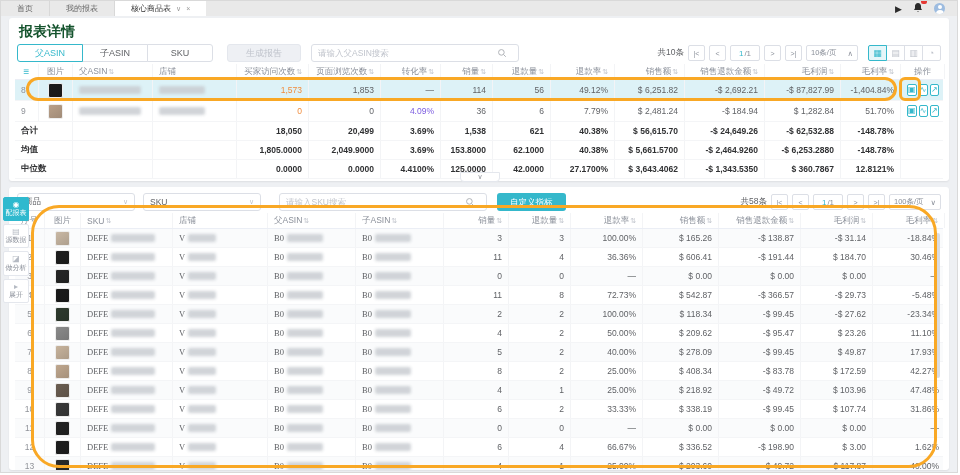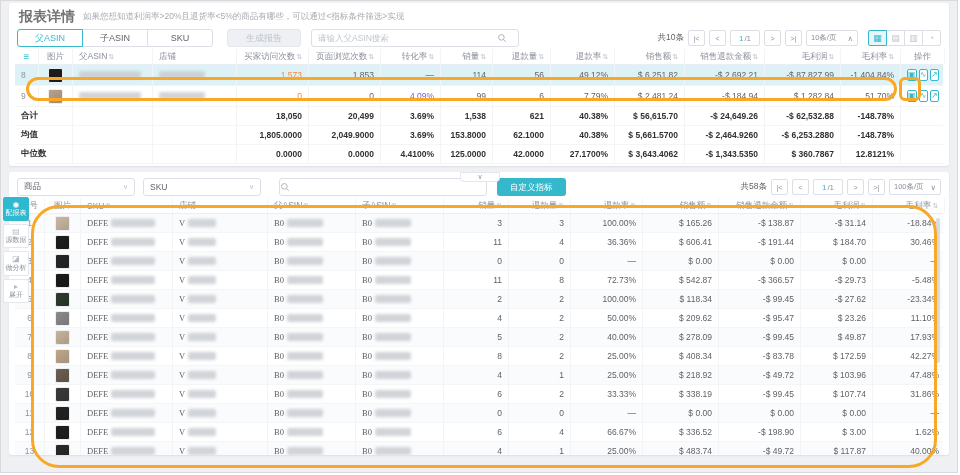--- a/index.html
+++ b/index.html
@@ -18,21 +18,21 @@
   .avatar { width:11px; height:11px; border-radius:50%; background:#9dbce0; overflow:hidden; position:relative; }
   .avatar:before { content:""; position:absolute; left:3.5px; top:2px; width:4px; height:4px; border-radius:50%; background:#fff; }
   .avatar:after { content:""; position:absolute; left:1.5px; top:7px; width:8px; height:5px; border-radius:4px 4px 0 0; background:#fff; }
 
   
   .card { background:#fff; border-radius:3px; margin:0 8px; box-shadow:0 1px 2px rgba(0,0,0,.07); }
   .card1 { margin-top:2px; height:163px; padding:4px 6px; position:relative; }
   .card2 { margin-top:6px; height:283px; padding:4px 6px; position:relative; overflow:hidden; }
 
   .title-row { height:20px; display:flex; align-items:center; gap:8px; padding-left:4px; }
-  .page-title { font-size:14px; font-weight:bold; color:#737373; }
+  .page-title { font-size:14px; font-weight:bold; color:#14532d; }
   .page-sub { font-size:8.5px; color:#a8abb2; }
 
   .toolbar { height:22px; display:flex; align-items:center; padding:0 2px; }
   .seg { display:flex; }
   .seg-btn { width:66px; height:18px; line-height:16px; text-align:center; font-size:9px; color:#606266; border:1px solid #dcdfe6; background:#fff; margin-left:-1px; cursor:pointer; }
   .seg-btn:first-child { border-radius:3px 0 0 3px; margin-left:0; }
   .seg-btn:last-child { border-radius:0 3px 3px 0; }
   .seg-btn.active { color:#35b8cb; border-color:#35b8cb; position:relative; z-index:1; }
   .gen-btn { margin-left:14px; width:74px; height:18px; line-height:16px; text-align:center; background:#eef0f4; color:#c0c4cc; border:1px solid #e4e7ed; border-radius:3px; font-size:9px; }
   .search { margin-left:10px; width:208px; height:18px; border:1px solid #dcdfe6; border-radius:3px; background:#fff; display:flex; align-items:center; padding-right:11px; }
@@ -98,25 +98,44 @@
   .anno-op  { left:898px; top:76px; width:22px; height:24px; border-radius:6px; }
   .anno-big { left:30px; top:204px; width:906px; height:263px; border-radius:28px; }
 
   .mag { flex:none; }
 </style>
 </head>
 <body>
 
 <div class="screen">
 
+  <div class="tabbar">
+    <div class="btab">首页</div>
+    <div class="btab">我的报表</div>
+    <div class="btab active">
+      <span>核心商品表</span>
+      <span class="mini">∨</span>
+      <span class="mini">×</span>
+    </div>
+    <div class="tb-icons">
+      <span class="play">▶</span>
+      <span class="bell">
+        <svg width="10" height="11" viewBox="0 0 12 13">
+            <path d="M6 1c-2.2 0-3.6 1.6-3.6 3.8v2.7L1.2 9.6h9.6L9.6 7.5V4.8C9.6 2.6 8.2 1 6 1z" fill="#2b2b2b"></path>
+            <path d="M4.8 10.6a1.3 1.3 0 0 0 2.4 0z" fill="#2b2b2b"></path>
+          </svg>
+        <span class="badge"></span>
+      </span>
+      <span class="avatar"></span>
+    </div>
+  </div>
 
   <div class="card card1">
     <div class="title-row">
       <span class="page-title">报表详情</span>
-      <span class="page-sub">如果您想知道利润率&gt;20%且退货率&lt;5%的商品有哪些，可以通过&lt;指标条件筛选&gt;实现</span>
     </div>
     <div class="toolbar">
       <div class="seg">
         <div class="seg-btn active">父ASIN</div>
         <div class="seg-btn">子ASIN</div>
         <div class="seg-btn">SKU</div>
       </div>
       <div class="gen-btn">生成报告</div>
       <div class="search">
         <input placeholder="请输入父ASIN搜索" style="">
@@ -242,21 +261,21 @@
           </div>
           <div class="cell" style="width: 80px;">
             <span class="blur" style="width: 62px;"></span>
           </div>
           <div class="cell" style="width: 84px;">
             <span class="blur" style="width: 46px;"></span>
           </div>
           <div class="cell orange r" style="width: 72px;">0</div>
           <div class="cell r" style="width: 72px;">0</div>
           <div class="cell purple r" style="width: 60px;">4.09%</div>
-          <div class="cell r" style="width: 52px;">99</div>
+          <div class="cell r" style="width: 52px;">36</div>
           <div class="cell r" style="width: 58px;">6</div>
           <div class="cell r" style="width: 64px;">7.79%</div>
           <div class="cell r" style="width: 70px;">$ 2,481.24</div>
           <div class="cell r" style="width: 80px;">-$ 184.94</div>
           <div class="cell r" style="width: 76px;">$ 1,282.84</div>
           <div class="cell r" style="width: 60px;">51.70%</div>
           <div class="cell c" style="width: 44px;">
             <span class="ops">
               <span class="opicon">▣</span>
               <span class="opicon">∿</span>
@@ -321,20 +340,21 @@
     <div class="toolbar">
       <div class="dd">
           <span>商品</span>
           <span class="caret">∨</span>
         </div>
       <div class="dd">
           <span>SKU</span>
           <span class="caret">∨</span>
         </div>
       <div class="search">
+        <input placeholder="请输入SKU搜索" style="">
         <svg class="mag" width="10" height="10" viewBox="0 0 16 16">
             <circle cx="7" cy="7" r="4.5" fill="none" stroke="#b0b3b8" stroke-width="1.6"></circle>
             <line x1="10.5" y1="10.5" x2="14" y2="14" stroke="#b0b3b8" stroke-width="1.6"></line>
           </svg>
       </div>
       <div class="custom-btn">自定义指标</div>
       <div class="right-tools">
         <span>共58条</span>
         <span class="pgbox">|&lt;</span>
         <span class="pgbox">&lt;</span>
@@ -767,21 +787,21 @@
             <span class="pfx">B0</span>
             <span class="blur" style="width: 36px;"></span>
           </div>
           <div class="cell" style="width: 88px;">
             <span class="pfx">B0</span>
             <span class="blur" style="width: 36px;"></span>
           </div>
           <div class="cell r" style="width: 65px;">4</div>
           <div class="cell r" style="width: 62px;">1</div>
           <div class="cell r" style="width: 72px;">25.00%</div>
-          <div class="cell r" style="width: 76px;">$ 483.74</div>
+          <div class="cell r" style="width: 76px;">$ 203.60</div>
           <div class="cell r" style="width: 82px;">-$ 49.72</div>
           <div class="cell r" style="width: 72px;">$ 117.87</div>
           <div class="cell r" style="width: 72px;">40.00%</div>
         </div>
       </div>
     <div class="vscroll"></div>
   </div>
 
   <div class="side-toolbar" id="side-toolbar">
       <div class="side-item active"><span class="si">◉</span><span>配报表</span></div>

